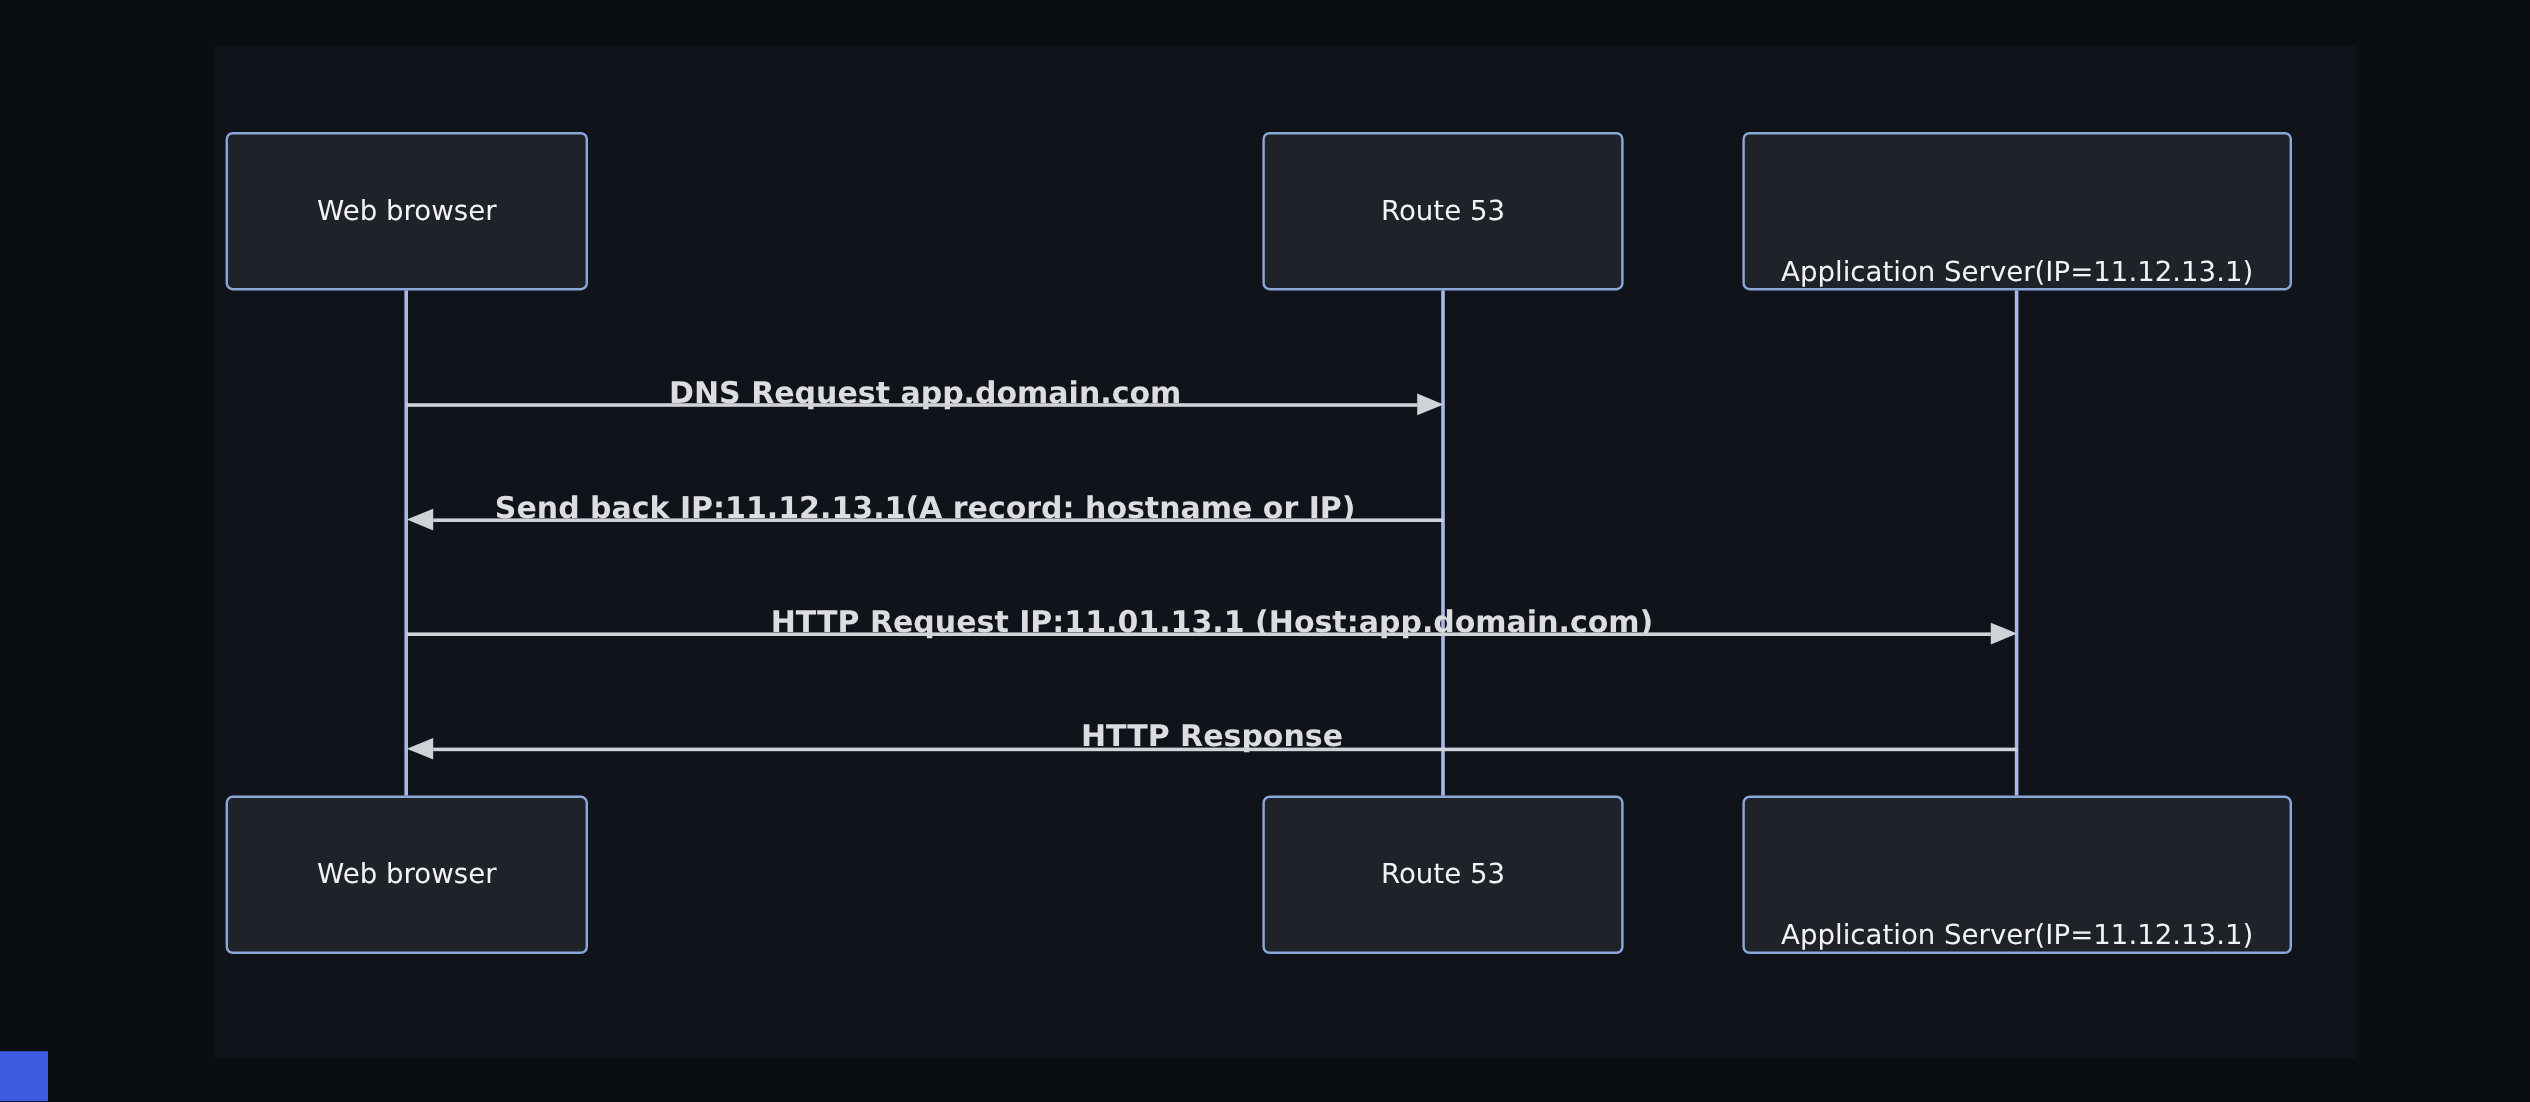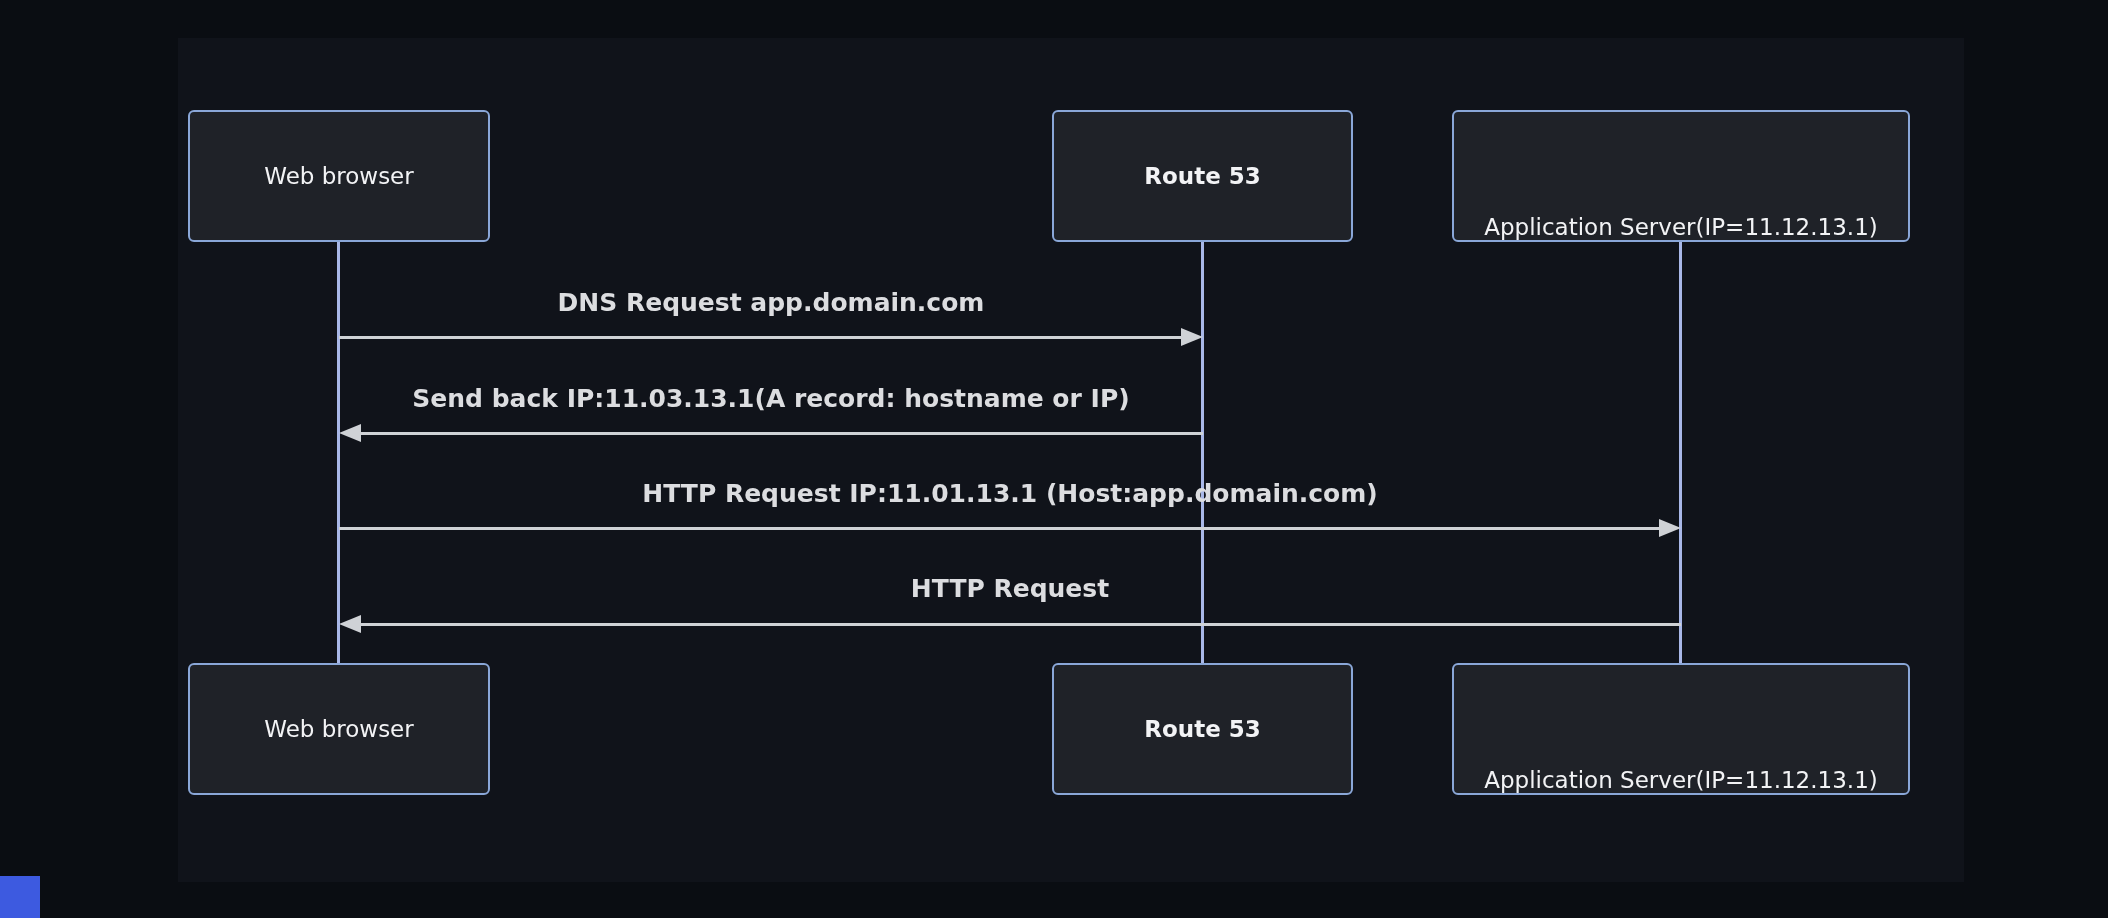--- a/index.html
+++ b/index.html
@@ -41,21 +41,21 @@
     border-radius: 6px;
     display: flex;
     align-items: center;
     justify-content: center;
     color: var(--actor-text);
     font-size: 23px;
     text-align: center;
     z-index: 3;
   }
   .actor-web    { left: 188px;  width: 302px; }
-  .actor-route  { left: 1052px; width: 301px; font-weight: bold; }
+  .actor-route  { left: 1052px; width: 301px; }
   .actor-app    { left: 1452px; width: 458px; align-items: flex-end; }
   .row-top      { top: 110px; }
   .row-bottom   { top: 663px; }
   .lifeline {
     position: absolute;
     top: 242px;
     height: 421px;
     width: 3px;
     background: var(--lifeline);
     z-index: 1;
@@ -82,20 +82,21 @@
   .msg-label {
     position: absolute;
     height: 34px;
     line-height: 34px;
     text-align: center;
     font-size: 25px;
     font-weight: bold;
     color: var(--message-text);
     z-index: 2;
     white-space: nowrap;
+    margin-top: 25px;
   }
   .corner-square {
     position: absolute;
     left: 0;
     bottom: 0;
     width: 40px;
     height: 42px;
     background: var(--corner-square);
     z-index: 4;
   }
@@ -118,29 +119,29 @@
     <span>Route 53</span>
   </div>
   <div class="actor-box actor-app row-top">
     <span>Application Server(IP=11.12.13.1)</span>
   </div>
 
   <div class="msg-label" style="left:339px; top:286px; width:864px;">DNS Request app.domain.com</div>
   <div class="msg-line" style="left:339px; top:336px; width:842px;"></div>
   <div class="arrowhead arrow-right" style="left:1181px; top:328px;"></div>
 
-  <div class="msg-label" style="left:339px; top:382px; width:864px;">Send back IP:11.03.13.1(A record: hostname or IP)</div>
+  <div class="msg-label" style="left:339px; top:382px; width:864px;">Send back IP:11.12.13.1(A record: hostname or IP)</div>
   <div class="msg-line" style="left:361px; top:432px; width:842px;"></div>
   <div class="arrowhead arrow-left" style="left:339px; top:424px;"></div>
 
   <div class="msg-label" style="left:339px; top:477px; width:1342px;">HTTP Request IP:11.01.13.1 (Host:app.domain.com)</div>
   <div class="msg-line" style="left:339px; top:527px; width:1320px;"></div>
   <div class="arrowhead arrow-right" style="left:1659px; top:519px;"></div>
 
-  <div class="msg-label" style="left:339px; top:572px; width:1342px;">HTTP Request</div>
+  <div class="msg-label" style="left:339px; top:572px; width:1342px;">HTTP Response</div>
   <div class="msg-line" style="left:361px; top:623px; width:1320px;"></div>
   <div class="arrowhead arrow-left" style="left:339px; top:615px;"></div>
 
   <div class="actor-box actor-web row-bottom">
     <span>Web browser</span>
   </div>
   <div class="actor-box actor-route row-bottom">
     <span>Route 53</span>
   </div>
   <div class="actor-box actor-app row-bottom">

